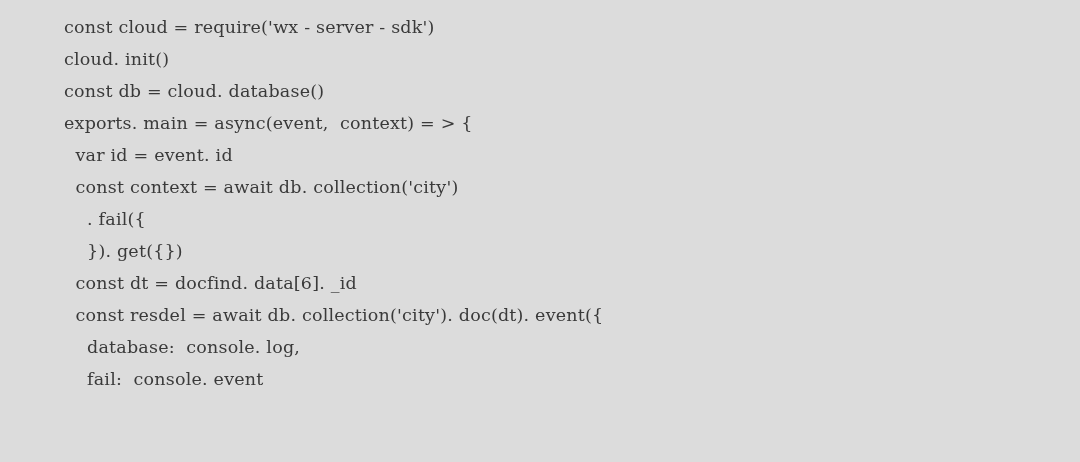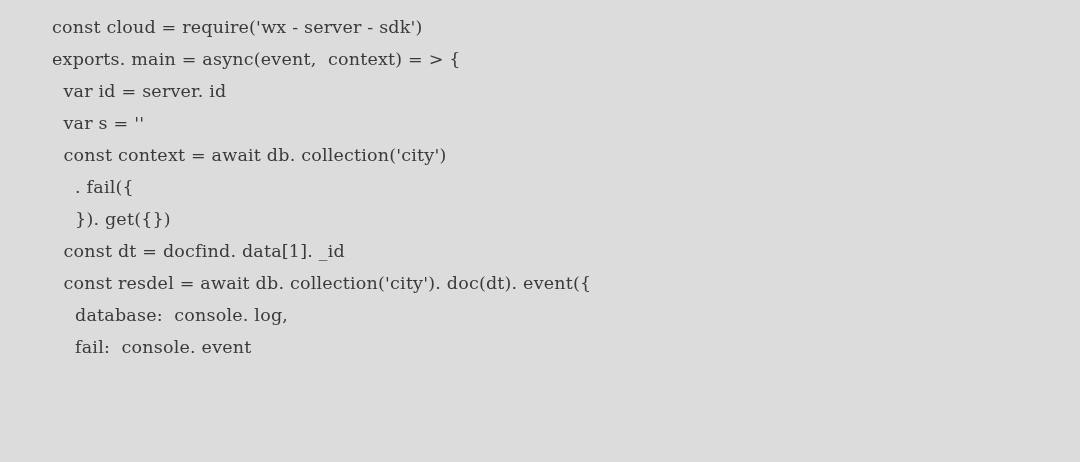--- a/index.html
+++ b/index.html
@@ -33,35 +33,36 @@
     padding-left: 52px;
     box-sizing: border-box;
   }
   .code-line .code-text {
     display: inline;
     white-space: pre;
   }
   
   #code-listing .lines-wrap {
     position: absolute;
-    left: 0;
+    left: 12px;
     top: 11px;
     width: 1000px;
   }
 </style>
 </head>
 <body>
 
 <div id="code-listing">
   <div class="lines-wrap">
       <div class="code-line"><span class="code-text">const cloud = require('wx - server - sdk')</span></div>
+      <div class="code-line"><span class="code-text">cloud. init()</span></div>
+      <div class="code-line"><span class="code-text">const db = cloud. database()</span></div>
       <div class="code-line"><span class="code-text">exports. main = async(event,  context) = &gt; {</span></div>
-      <div class="code-line"><span class="code-text">  var id = server. id</span></div>
-      <div class="code-line"><span class="code-text">  var s = ''</span></div>
+      <div class="code-line"><span class="code-text">  var id = event. id</span></div>
       <div class="code-line"><span class="code-text">  const context = await db. collection('city')</span></div>
       <div class="code-line"><span class="code-text">    . fail({</span></div>
       <div class="code-line"><span class="code-text">    }). get({})</span></div>
-      <div class="code-line"><span class="code-text">  const dt = docfind. data[1]. _id</span></div>
+      <div class="code-line"><span class="code-text">  const dt = docfind. data[6]. _id</span></div>
       <div class="code-line"><span class="code-text">  const resdel = await db. collection('city'). doc(dt). event({</span></div>
       <div class="code-line"><span class="code-text">    database:  console. log,</span></div>
       <div class="code-line"><span class="code-text">    fail:  console. event</span></div>
     </div>
 </div>
 
 </body></html>

